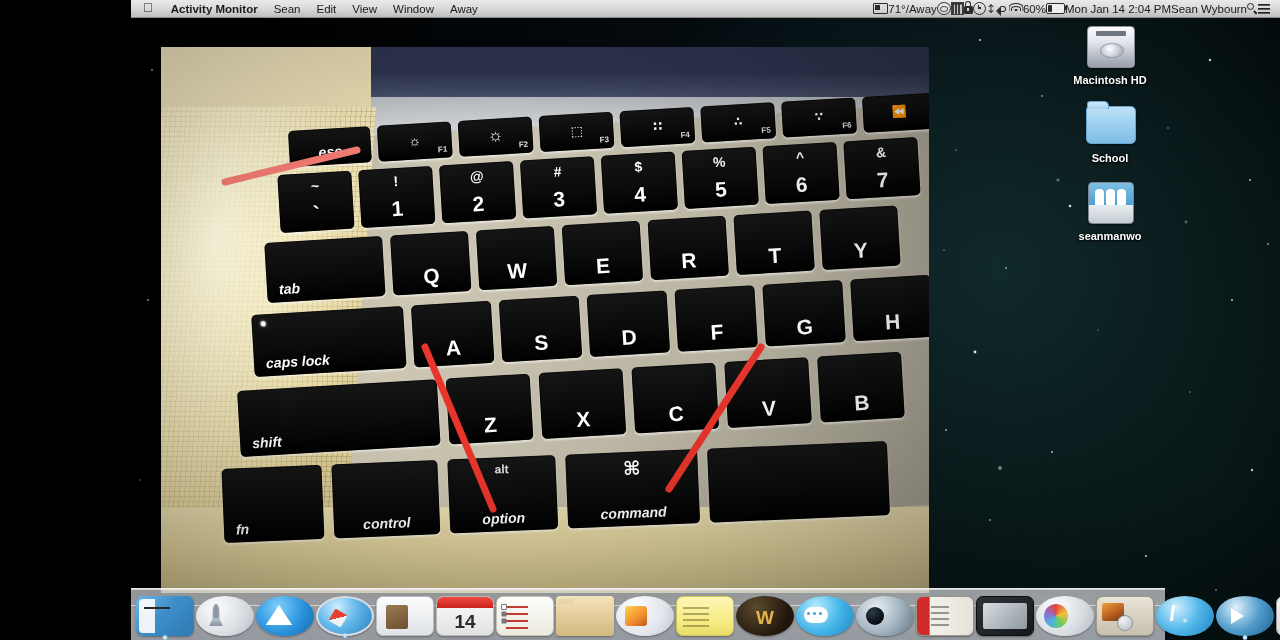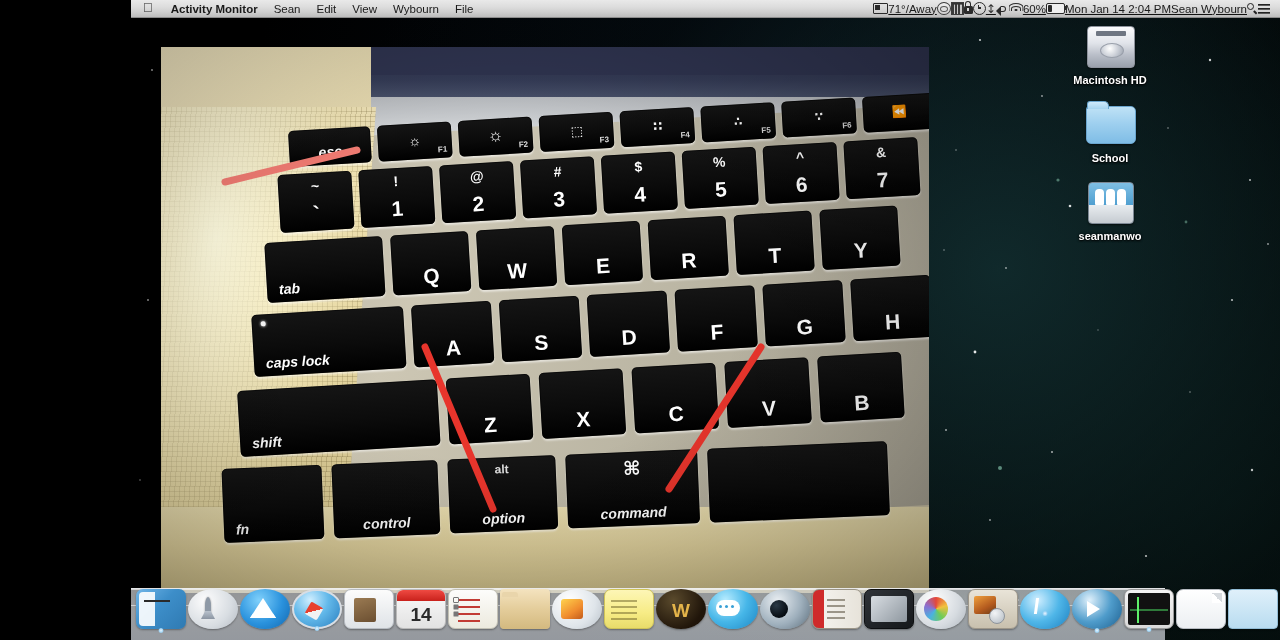--- a/index.html
+++ b/index.html
@@ -33,21 +33,21 @@
     display:flex;align-items:center;
     font-size:11.5px;color:#111;
     box-sizing:border-box;
     padding:0 6px 0 10px;
   }
   #menubar .apple{
     font-size:13px;line-height:1;margin:0 10px 2px 2px;color:#222;
   }
   .menu-item{padding:0 8px;line-height:18px;white-space:nowrap;color:#1a1a1a;}
   .menu-item.app{font-weight:bold;}
-  #menubar-right{margin-left:auto;display:flex;align-items:center;padding-right:4px;text-decoration:underline;}
+  #menubar-right{margin-left:auto;display:flex;align-items:center;padding-right:4px;}
   .status-text{font-size:11.5px;color:#1a1a1a;white-space:nowrap;}
   .ico-box{
     width:13px;height:9px;border:1.4px solid #2a2a2a;border-radius:1px;
     position:relative;display:inline-block;
   }
   .ico-box:before{content:"";position:absolute;left:1px;top:1px;width:5px;height:5px;background:#2a2a2a;}
   .ico-eject{
     width:12px;height:11px;border-radius:50%;border:1.3px solid #3a3a3a;display:inline-block;position:relative;
     background:linear-gradient(#f0f0f0,#cfcfcf);
   }
@@ -227,21 +227,21 @@
   #dock{
     position:absolute;left:131px;bottom:0;width:1034px;height:52px;z-index:20;
     display:flex;align-items:flex-end;justify-content:flex-start;
     padding:0 4px 3px 4px;box-sizing:border-box;
     background:linear-gradient(to bottom,rgba(236,238,241,.62) 0%,rgba(214,218,223,.72) 45%,rgba(186,191,198,.80) 100%);
     border-top:1px solid rgba(255,255,255,.75);
     box-shadow:inset 0 1px 0 rgba(255,255,255,.6);
   }
   #dock .shelfline{position:absolute;left:0;right:0;top:16px;height:1px;background:rgba(255,255,255,.55);}
   .dockitem{
-    width:50px;height:40px;margin:8px 1px;position:relative;border-radius:7px;flex:0 0 auto;
+    width:58px;height:40px;margin:1px 1px;position:relative;border-radius:7px;flex:0 0 auto;
     box-shadow:0 1px 2px rgba(0,0,0,.35);
   }
   .dockitem.run:after{
     content:"";position:absolute;left:50%;transform:translateX(-50%);bottom:-4px;width:5px;height:5px;border-radius:50%;
     background:radial-gradient(circle,#eaf6ff 0%,#9fd4f5 55%,rgba(120,190,230,0) 100%);
   }
   .dsep{width:12px;flex:0 0 auto;}
 
   
   .i-finder{background:linear-gradient(135deg,#6fb5e8 0%,#3d8ec9 45%,#2f7ab2 100%);}
@@ -577,22 +577,22 @@
   </div>
 
   <div class="letterbox left"></div>
 
   <div id="menubar">
     <span class="apple"></span>
     <span class="menu-item app">Activity Monitor</span>
     <span class="menu-item">Sean</span>
     <span class="menu-item">Edit</span>
     <span class="menu-item">View</span>
-    <span class="menu-item">Wybourn</span>
-    <span class="menu-item">File</span>
+    <span class="menu-item">Window</span>
+    <span class="menu-item">Away</span>
 
     <span id="menubar-right">
       <span class="ico-box"></span>
       <span class="status-text">71°/Away</span>
       <span class="ico-eject"></span>
       <span class="ico-grid"></span>
       <span class="ico-lock"></span>
       <span class="ico-clock"></span>
       <span class="ico-bt">↕</span>
       <span class="ico-vol"></span>

